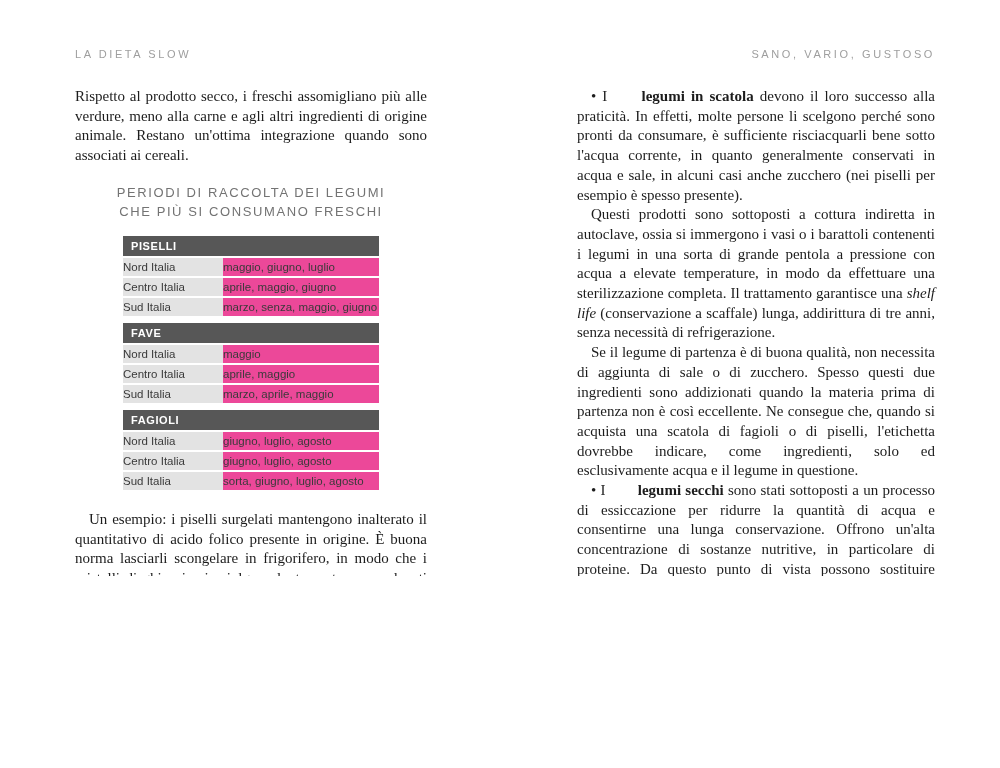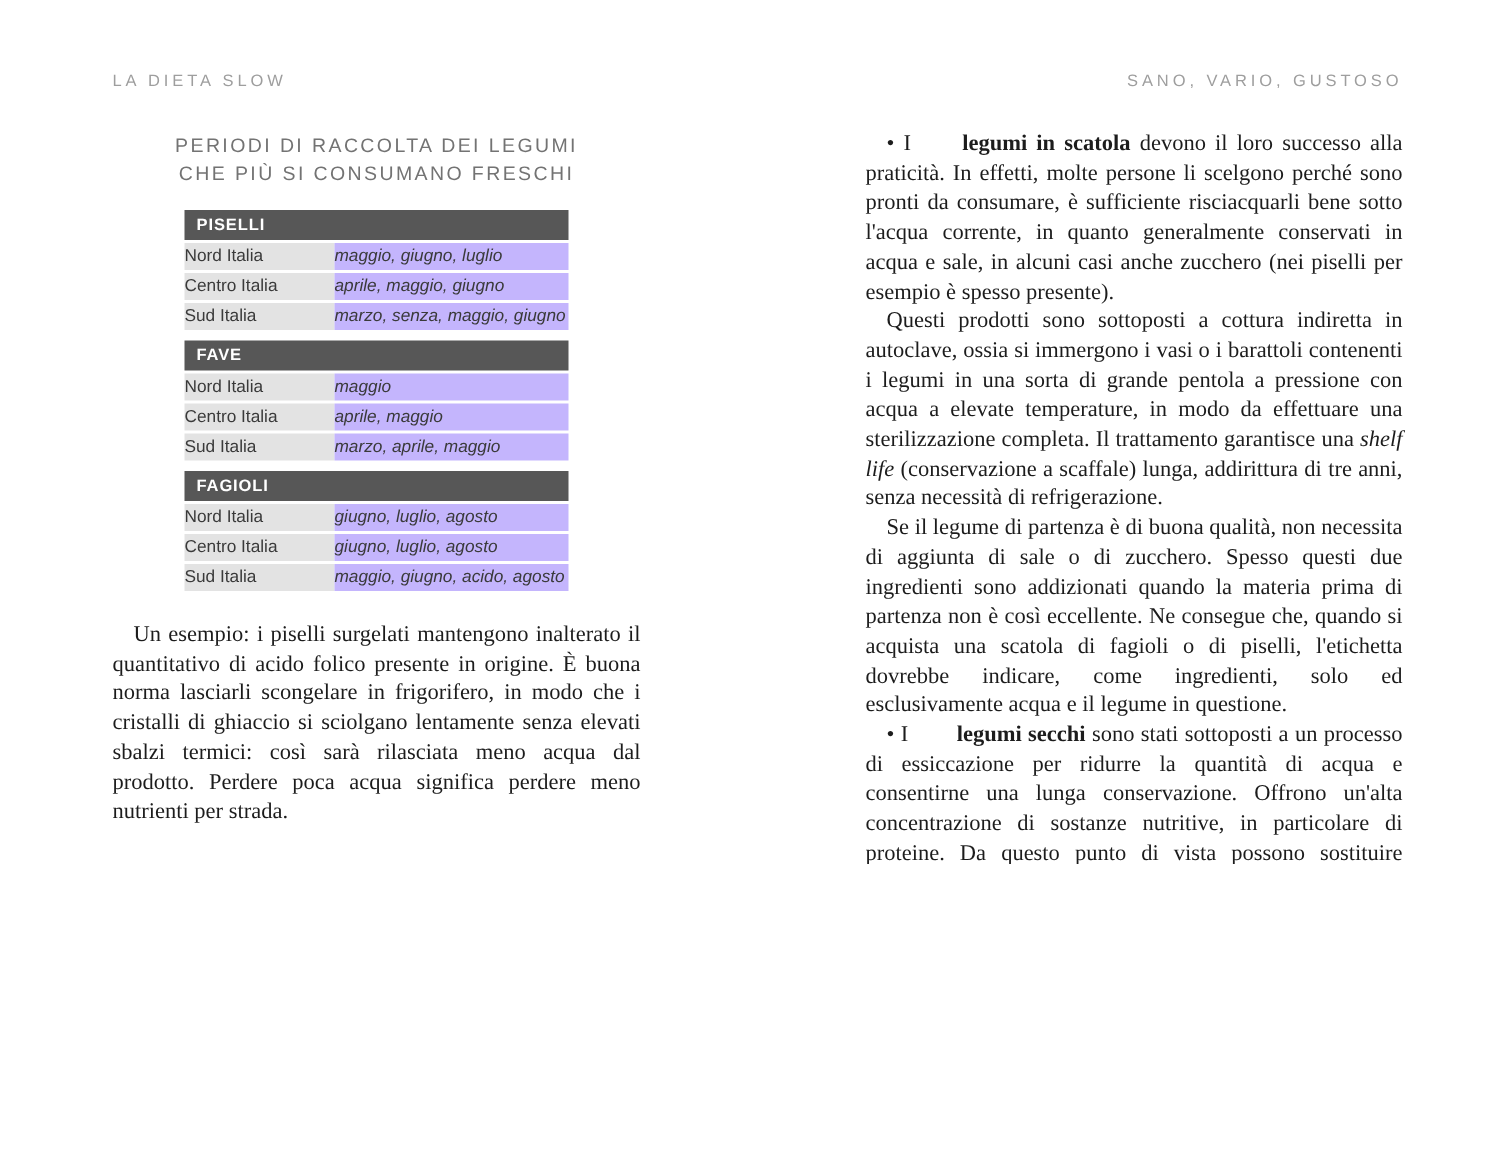--- a/index.html
+++ b/index.html
@@ -37,41 +37,44 @@
   .legume-table { width:256px; margin:0 auto; font-family:"Liberation Sans", sans-serif; }
   .tbl-section-header {
     background:#575757; color:#ffffff;
     font-size:11px; font-weight:bold; letter-spacing:0.6px;
     padding:4px 8px; margin-top:7px;
   }
   .legume-table .tbl-section-header:first-child { margin-top:0; }
   .tbl-row { display:flex; margin-top:2px; }
   .tbl-cell { font-size:11.5px; color:#3a3a3a; padding:3px 0; line-height:12px; }
   .tbl-cell.label { width:100px; background:#e3e3e3; }
-  .tbl-cell.value { flex:1; background:#c4b5fd;font-style:italic; }
+  .tbl-cell.value { flex:1; background:#ec4899; }
 
   .after-table { margin-top:20px; }
 
   .page-number {
     position:absolute; top:663px;
     font-size:14px; color:#1d4ed8;
     font-family:"Liberation Serif", serif;
   }
   .page-left  .page-number { left:0; }
   .page-right .page-number { right:4px; }
 </style>
 </head>
 <body>
 
 <div class="spread">
 
   <div class="page page-left">
     <div class="running-head">LA DIETA SLOW</div>
 
     <div class="content">
+      <div>
+          <p class="para"><span>Rispetto al prodotto secco, i freschi assomigliano più alle verdure, meno alla carne e agli altri ingredienti di origine animale. Restano un'ottima integrazione quando sono associati ai cereali.</span></p>
+        </div>
 
       <div class="table-title">
         <div>PERIODI DI RACCOLTA DEI LEGUMI</div>
         <div>CHE PIÙ SI CONSUMANO FRESCHI</div>
       </div>
 
       <div class="legume-table">
           <div class="tbl-section-header">PISELLI</div>
           <div class="tbl-row">
             <div class="tbl-cell label">Nord Italia</div>
@@ -102,21 +105,21 @@
           <div class="tbl-row">
             <div class="tbl-cell label">Nord Italia</div>
             <div class="tbl-cell value">giugno, luglio, agosto</div>
           </div>
           <div class="tbl-row">
             <div class="tbl-cell label">Centro Italia</div>
             <div class="tbl-cell value">giugno, luglio, agosto</div>
           </div>
           <div class="tbl-row">
             <div class="tbl-cell label">Sud Italia</div>
-            <div class="tbl-cell value">maggio, giugno, acido, agosto</div>
+            <div class="tbl-cell value">sorta, giugno, luglio, agosto</div>
           </div>
         </div>
 
       <div class="after-table">
           <p class="para indent"><span>Un esempio: i piselli surgelati mantengono inalterato il quantitativo di acido folico presente in origine. È buona norma lasciarli scongelare in frigorifero, in modo che i cristalli di ghiaccio si sciolgano lentamente senza elevati sbalzi termici: così sarà rilasciata meno acqua dal prodotto. Perdere poca acqua significa perdere meno nutrienti per strada.</span></p>
         </div>
     </div>
 
     <div class="page-number">118</div>
   </div>

